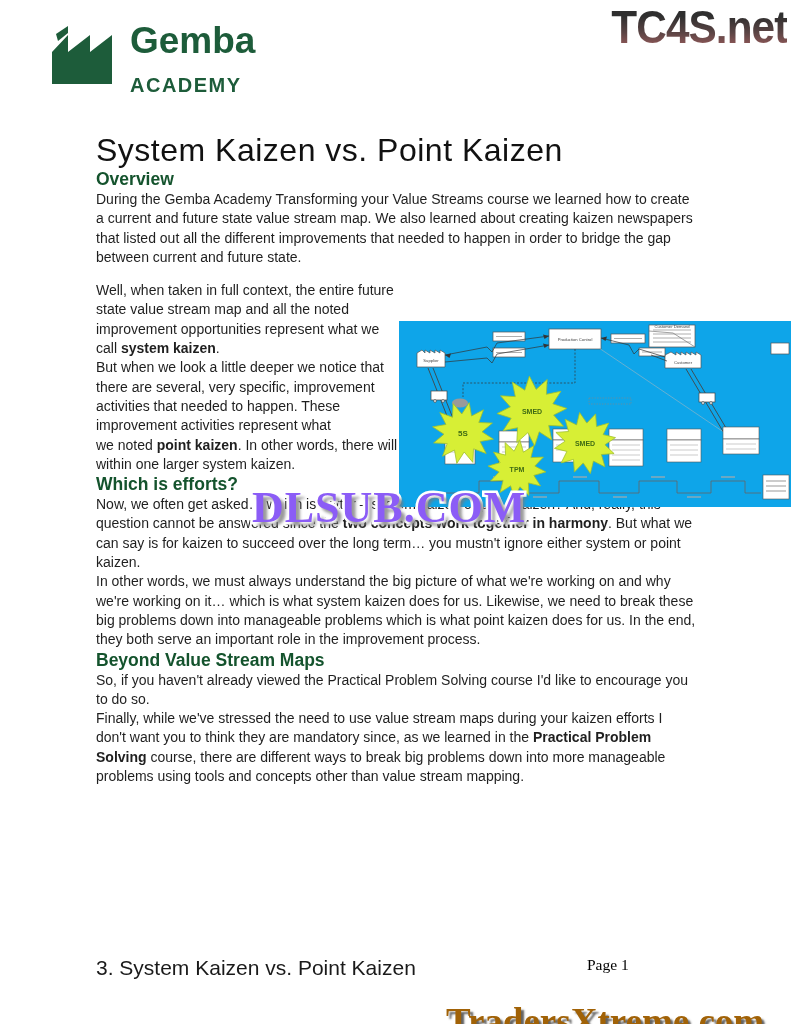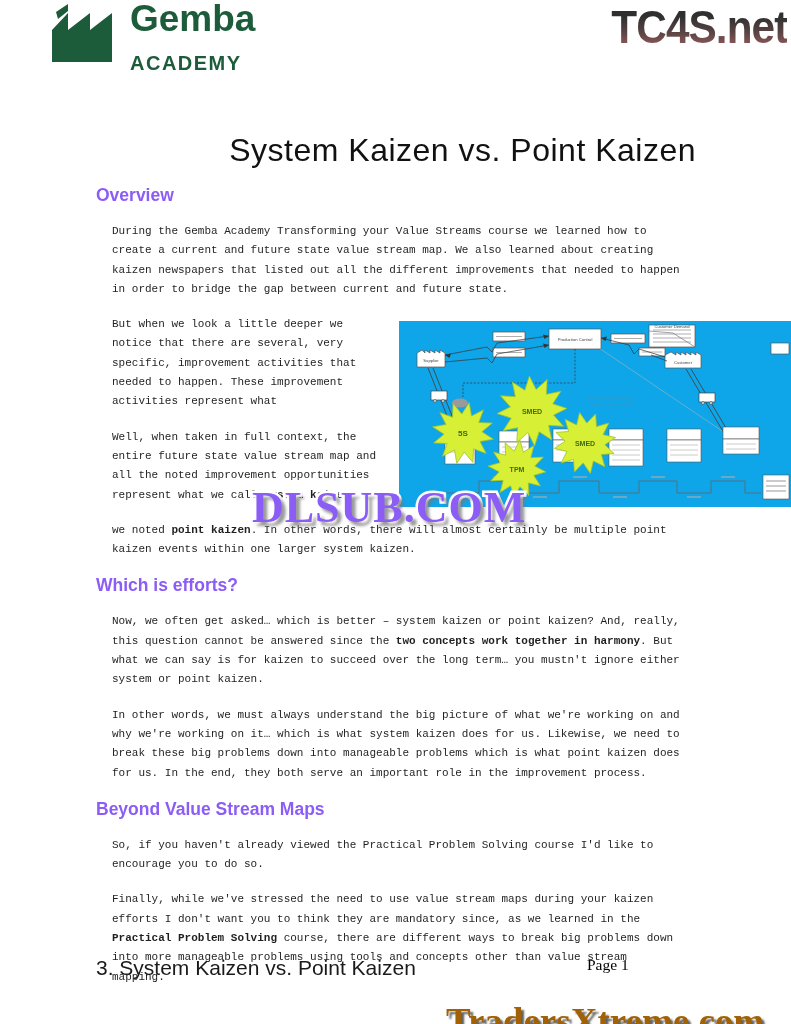--- a/index.html
+++ b/index.html
@@ -1,40 +1,40 @@
 <!DOCTYPE html>
 <html><head>
 <meta charset="utf-8">
 <style>
   html,body{margin:0;padding:0;background:#e8e8e8;}
   .page{position:relative;width:791px;height:1024px;background:#ffffff;overflow:hidden;
         font-family:"Liberation Sans",sans-serif;color:#1f1f1f;margin:0 auto;}
 
   
-  .logo{position:absolute;left:48px;top:0;display:flex;align-items:flex-start;}
+  .logo{position:absolute;left:48px;top:22px;display:flex;align-items:flex-start;}
   .logo svg{display:block;}
   .logo-text{margin-left:10px;color:#1d5c3a;line-height:1;}
   .logo-name{font-size:37px;font-weight:bold;letter-spacing:0px;}
   .logo-sub{font-size:20px;font-weight:bold;letter-spacing:1.5px;margin-top:16px;}
 
   .wm-tc4s{position:absolute;right:4px;top:0px;font-size:46px;font-weight:bold;
     letter-spacing:-1px;transform:scaleX(.92);transform-origin:right top;
     background:linear-gradient(#2f2f2f 30%, #5a4444 60%, #a56060 95%);
     -webkit-background-clip:text;background-clip:text;color:transparent;
     font-family:"Liberation Sans",sans-serif;}
 
   
   .content{position:absolute;left:96px;top:0;width:600px;}
-  .doc-title{margin:132px 0 16px 0;text-align:right;font-size:32px;font-weight:400;
+  .doc-title{margin:132px 0 0 0;text-align:left;font-size:32px;font-weight:400;
     color:#111;letter-spacing:.5px;}
-  h2.sec{color:#8b5cf6;font-size:17.5px;font-weight:bold;margin:0;}
+  h2.sec{color:#14532d;font-size:17.5px;font-weight:bold;margin:0;}
   .h-ov{margin-top:30px;}
   .h-which{margin-top:16px;}
   .h-beyond{margin-top:18px;}
-  p.body{font-size:11px;line-height:19.3px;margin:16px;color:#1f1f1f;font-family:Liberation Mono, monospace;}
+  p.body{font-size:14px;line-height:19.3px;margin:0;color:#1f1f1f;}
   .mt18{margin-top:18px;} .mt14{margin-top:14px;} .mt16{margin-top:16px;}
   .leftcol{width:302px;margin-top:14px;}
   b{font-weight:bold;}
 
   
   .vsm{position:absolute;left:399px;top:321px;width:392px;height:186px;background:#0ea5e9;}
   .vsm svg{display:block;}
   .vsm text.lbl{font-size:4.2px;fill:#444;font-family:"Liberation Sans",sans-serif;}
   .vsm text.burst-lbl{font-weight:bold;fill:#3f6b14;font-family:"Liberation Sans",sans-serif;}
 
@@ -72,22 +72,22 @@
 
   <div class="wm-tc4s">TC4S.net</div>
 
   <div class="content">
     <h1 class="doc-title">System Kaizen vs. Point Kaizen</h1>
 
     <h2 class="sec h-ov">Overview</h2>
     <p class="body mt18"><span>During the Gemba Academy Transforming your Value Streams course we learned how to create a current and future state value stream map.  We also learned about creating kaizen newspapers that listed out all the different improvements that needed to happen in order to bridge the gap between current and future state.</span></p>
 
     <div class="leftcol">
+      <p class="body"><span>Well, when taken in full context, the entire future state value stream map and all the noted improvement opportunities represent what we call </span><b>system kaizen</b><span>.</span></p>
       <p class="body mt14"><span>But when we look a little deeper we notice that there are several, very specific, improvement activities that needed to happen.  These improvement activities represent what</span></p>
-      <p class="body"><span>Well, when taken in full context, the entire future state value stream map and all the noted improvement opportunities represent what we call </span><b>system kaizen</b><span>.</span></p>
     </div>
     <p class="body"><span>we noted </span><b>point kaizen</b><span>. In other words, there will almost certainly be multiple point kaizen events within one larger system kaizen.</span></p>
 
     <h2 class="sec h-which">Which is efforts?</h2>
     <p class="body mt18"><span>Now, we often get asked… which is better – system kaizen or point kaizen?   And, really, this question cannot be answered since the </span><b>two concepts work together in harmony</b><span>.  But what we can say is for kaizen to succeed over the long term… you mustn't ignore either system or point kaizen.</span></p>
     <p class="body mt14"><span>In other words, we must always understand the big picture of what we're working on and why we're working on it… which is what system kaizen does for us.  Likewise, we need to break these big problems down into manageable problems which is what point kaizen does for us.  In the end, they both serve an important role in the improvement process.</span></p>
 
     <h2 class="sec h-beyond">Beyond Value Stream Maps</h2>
     <p class="body mt16"><span>So, if you haven't already viewed the Practical Problem Solving course I'd like to encourage you to do so.</span></p>
     <p class="body mt18"><span>Finally, while we've stressed the need to use value stream maps during your kaizen efforts I don't want you to think they are mandatory since, as we learned in the </span><b>Practical Problem Solving</b><span> course, there are different ways to break big problems down into more manageable problems using tools and concepts other than value stream mapping.</span></p>

